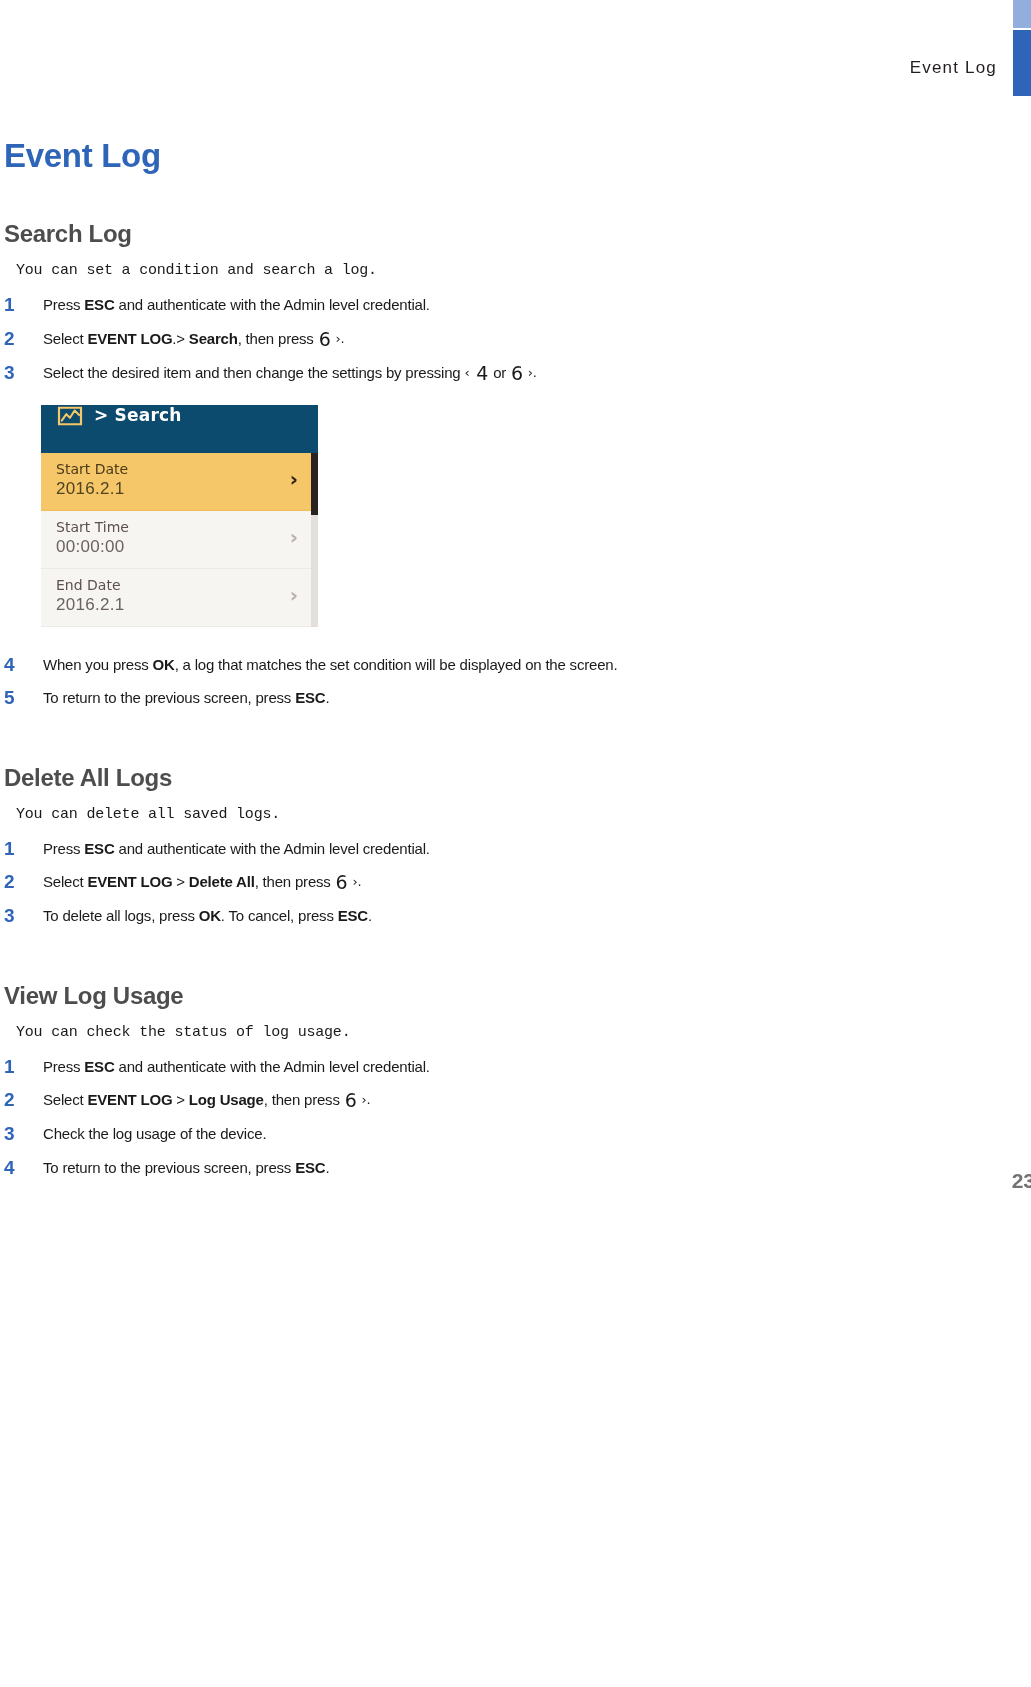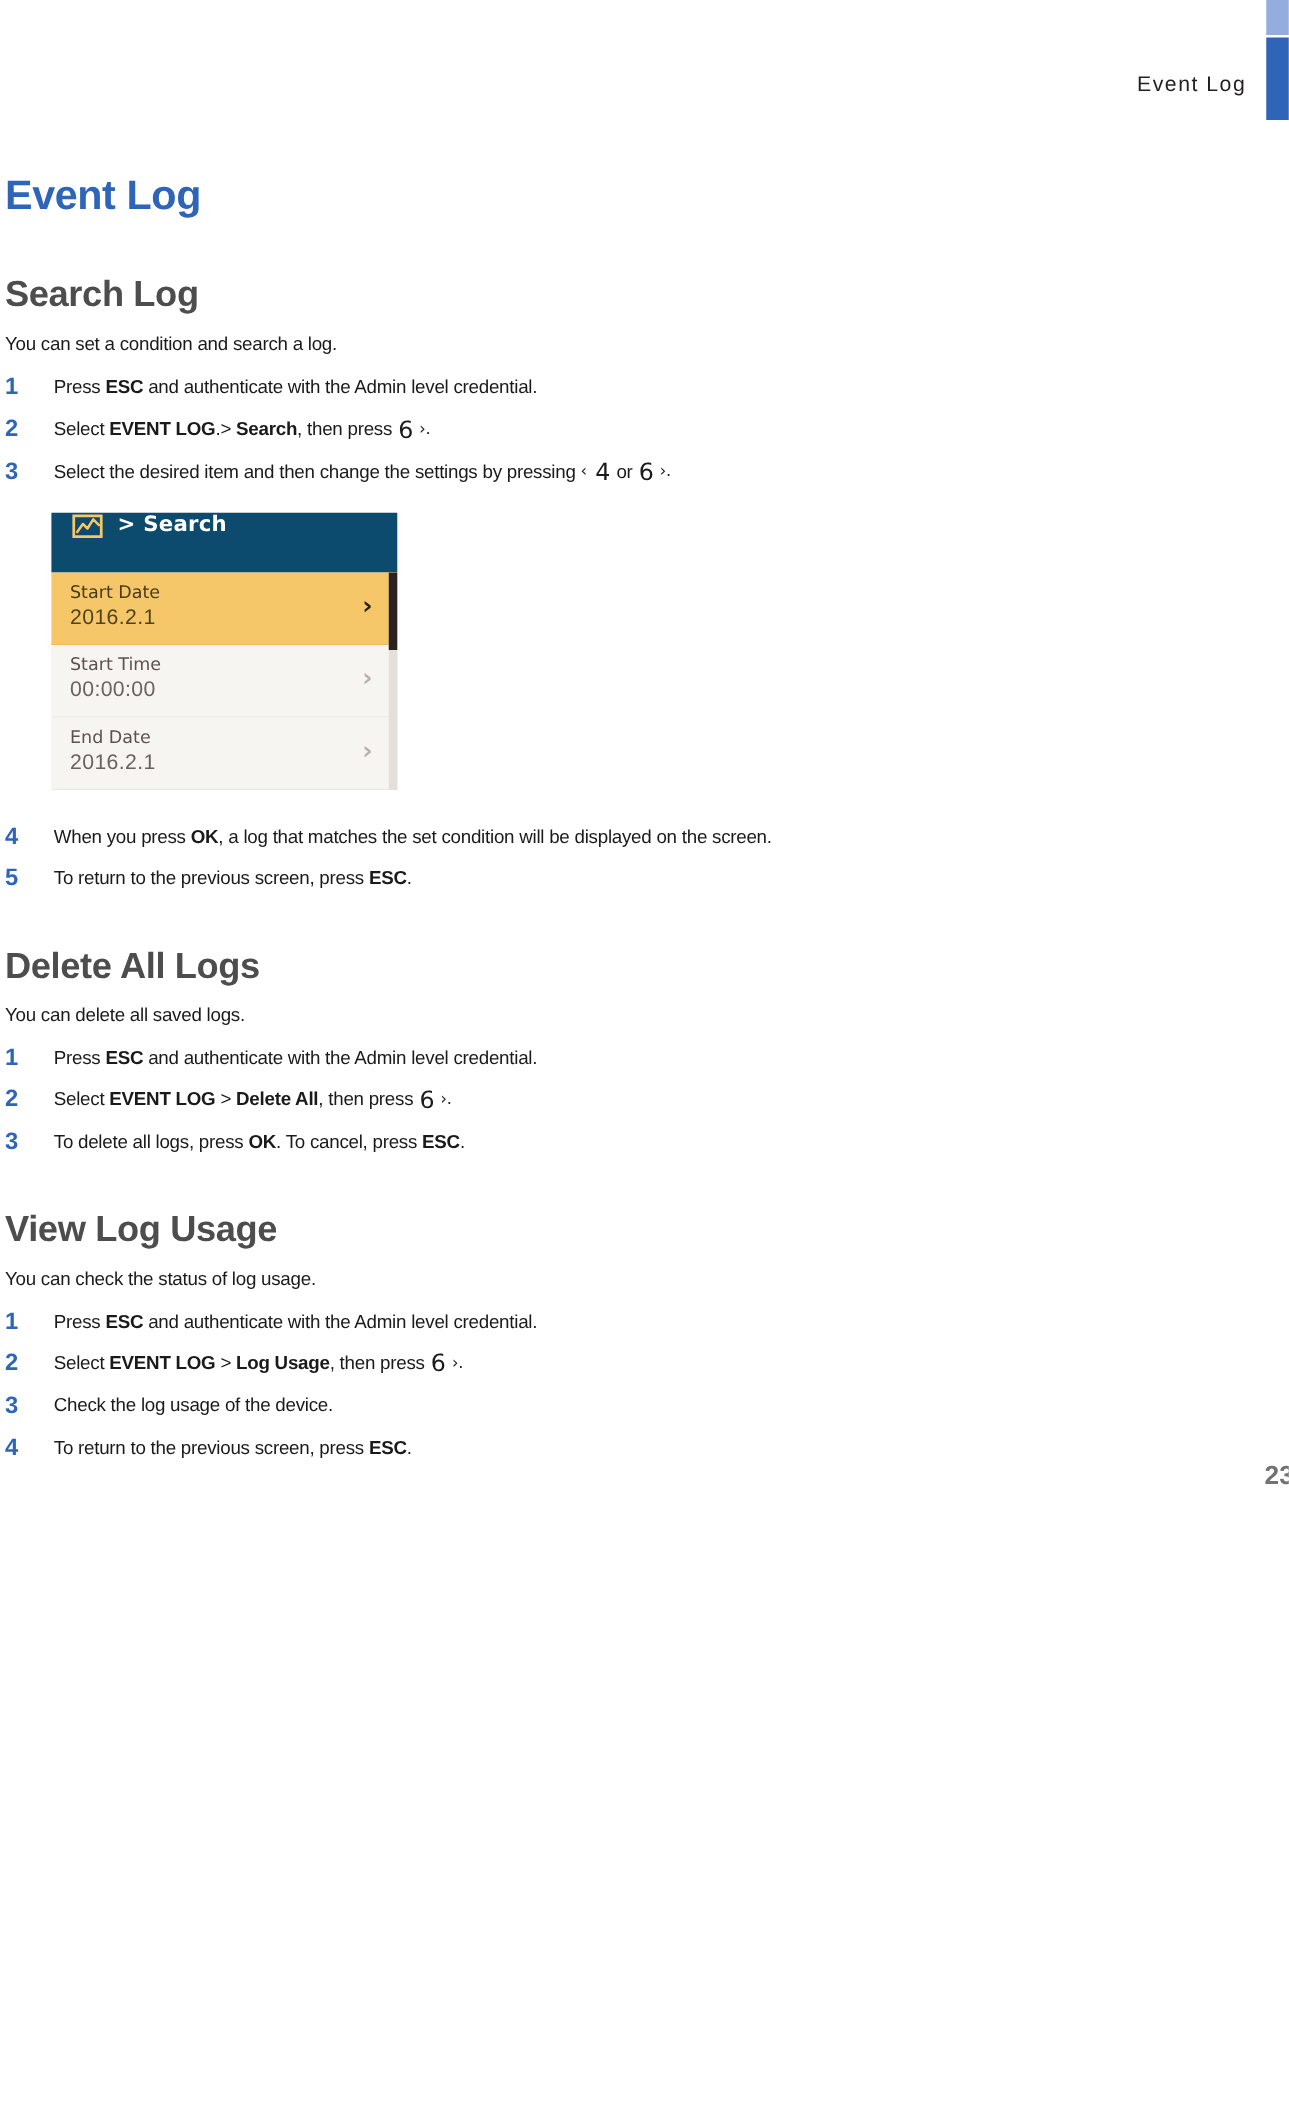--- a/index.html
+++ b/index.html
@@ -55,32 +55,33 @@
     margin: 0 0 46px 0;
     font-size: 33px;
     font-weight: bold;
     color: #2E65B8;
     letter-spacing: -0.3px;
     line-height: 1.1;
   }
 
   h2.section-title {
     margin: 0 0 14px 0;
-    font-size: 29px;
+    font-size: 24px;
     font-weight: bold;
     color: #4d4d4d;
     letter-spacing: -0.3px;
   }
-  h2.section-title.spaced { margin-top: 44px; }
+  h2.section-title.spaced { margin-top: 56px; }
 
   p.intro {
-    margin: 0 0 16px 0;
+    margin: 0 0 16px 12px;
     font-size: 15px;
     color: #1a1a1a;
     letter-spacing: -0.2px;
+    font-family: Liberation Mono, monospace;
   }
 
   ol.steps {
     list-style: none;
     margin: 0; padding: 0;
   }
   ol.steps li.step {
     position: relative;
     padding-left: 39px;
     margin-bottom: 14px;

